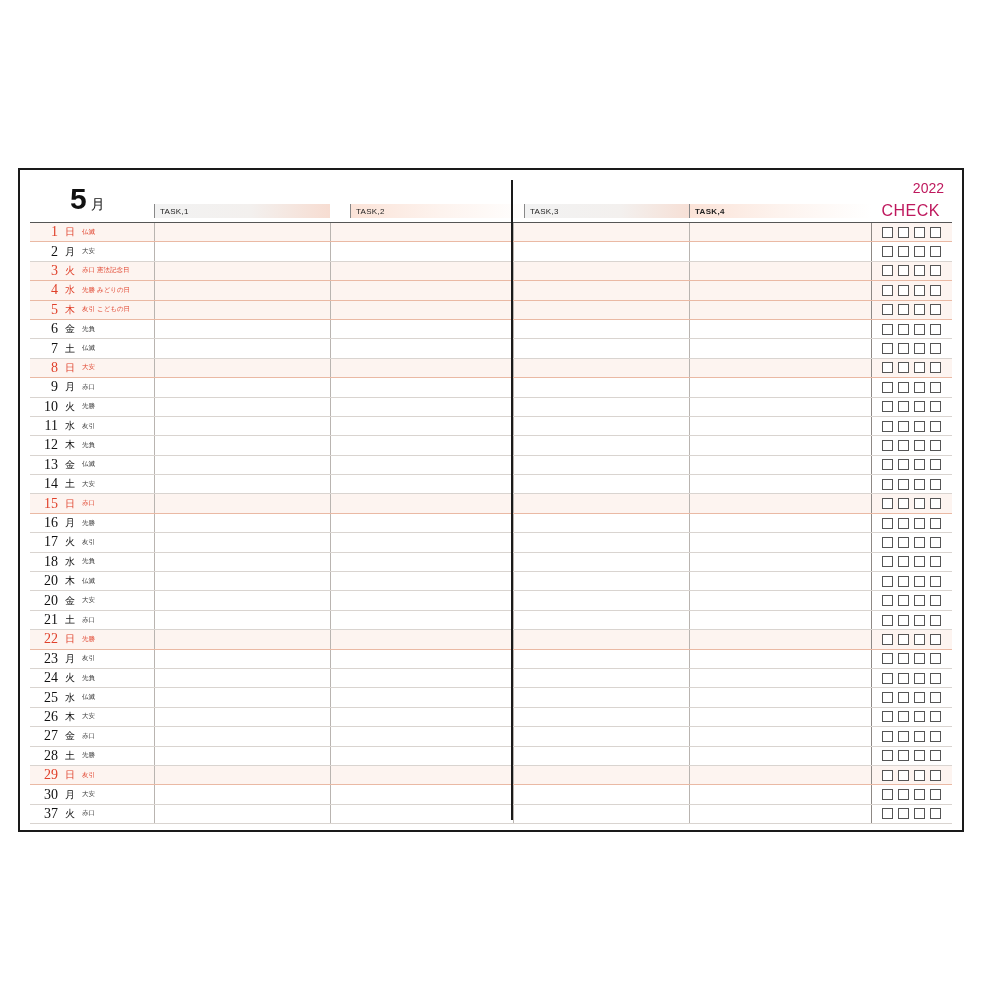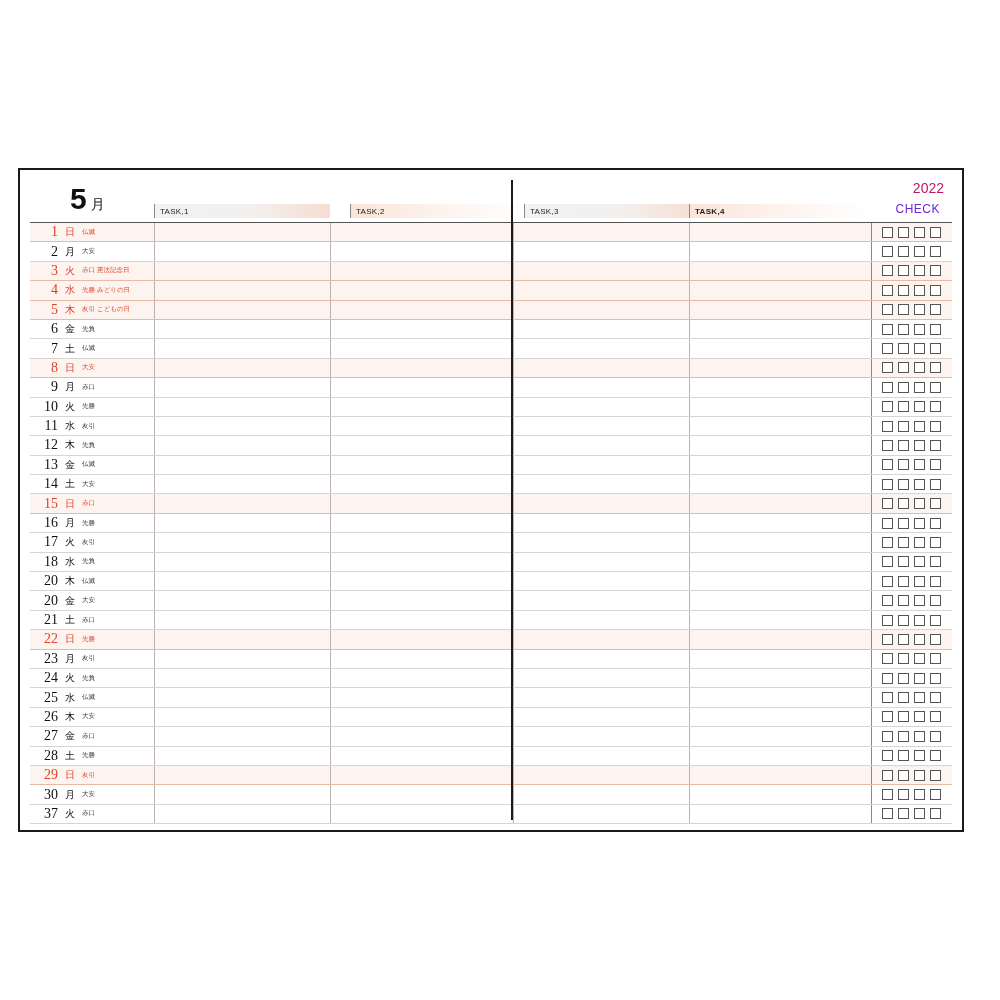--- a/index.html
+++ b/index.html
@@ -73,22 +73,22 @@
     right: 8px;
     top: 0px;
     font-size: 14px;
     color: #be185d;
     text-align: center;
   }
   .check-label {
     position: absolute;
     right: 12px;
     top: 22px;
-    font-size: 12px;
-    color: #6d28d9;
+    font-size: 16px;
+    color: #be185d;
     letter-spacing: 0.5px;
     margin-left: 39px;
   }
   
   .task-head {
     position: absolute;
     top: 24px;
     height: 14px;
     box-sizing: border-box;
     font-size: 8px;

